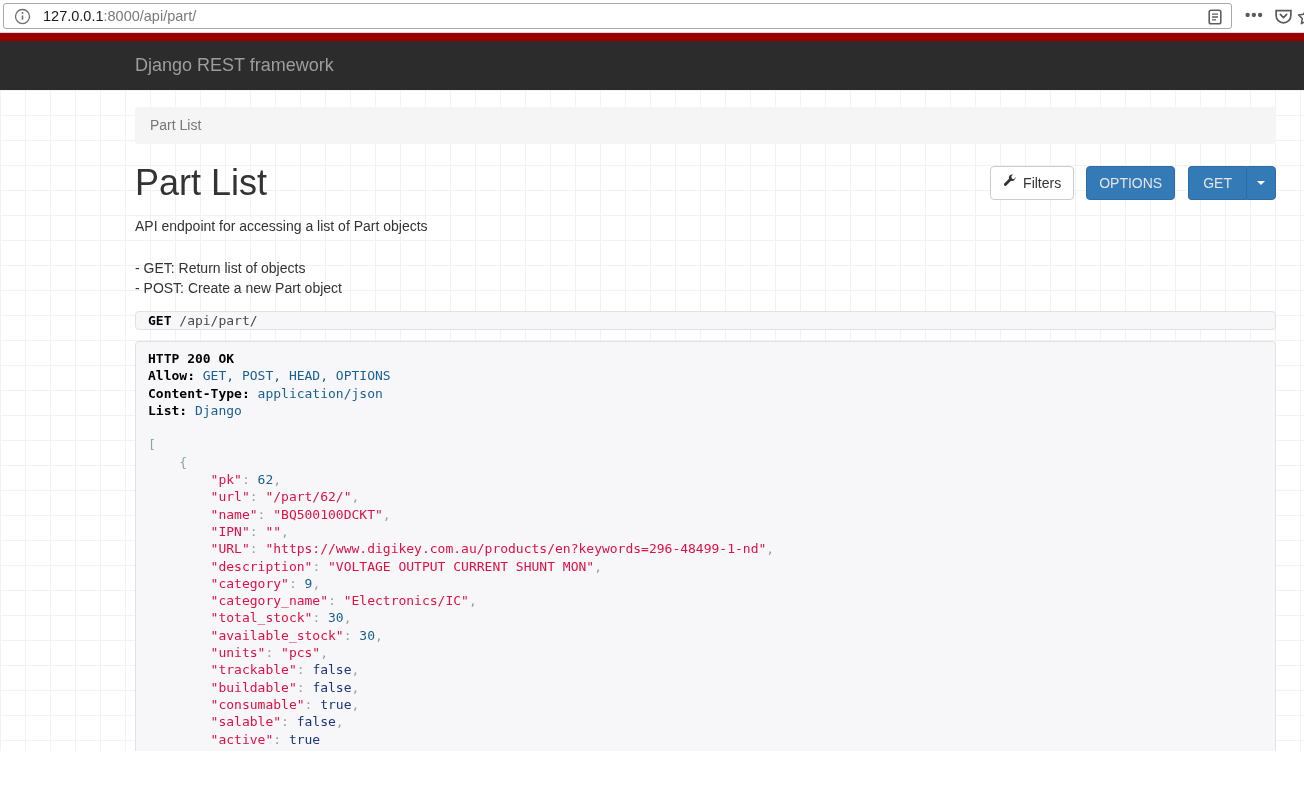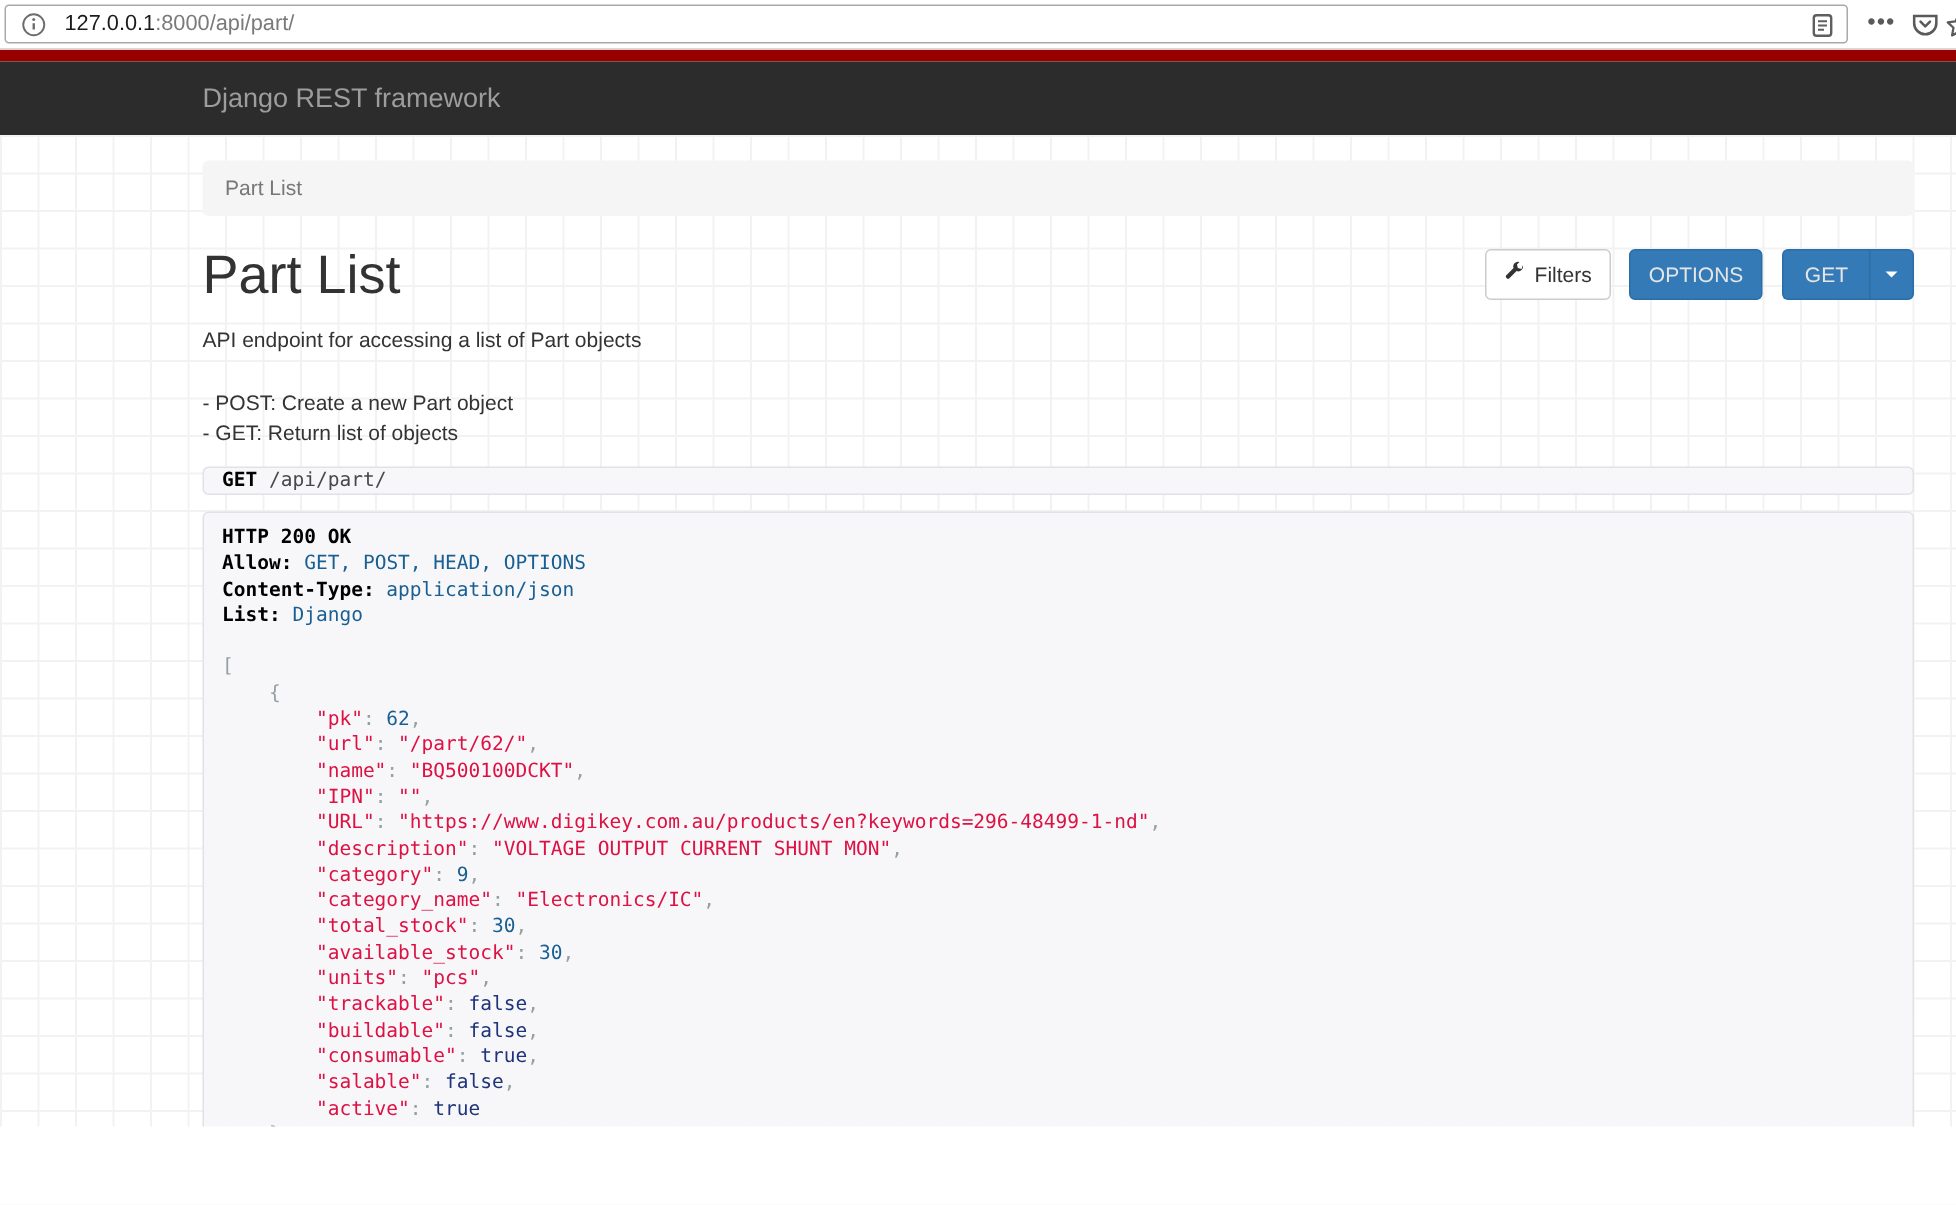--- a/index.html
+++ b/index.html
@@ -145,22 +145,22 @@
           <button class="btn btn-primary btn-caret">
               <span class="caret"></span>
             </button>
         </span>
       </div>
     </div>
 
     <div class="description">API endpoint for accessing a list of Part objects</div>
 
     <div class="notes">
+        <div>- GET: Return list of objects</div>
         <div>- POST: Create a new Part object</div>
-        <div>- GET: Return list of objects</div>
       </div>
 
     <pre class="box request-pre"><b>GET</b><span> /api/part/</span></pre>
 
     <pre class="box response-pre"><span><b>HTTP 200 OK</b>
 <b>Allow:</b> <span class="lit">GET, POST, HEAD, OPTIONS</span>
 <b>Content-Type:</b> <span class="lit">application/json</span>
 <b>List:</b> <span class="lit">Django</span>
 
 </span><span><span class="pun">[</span>

